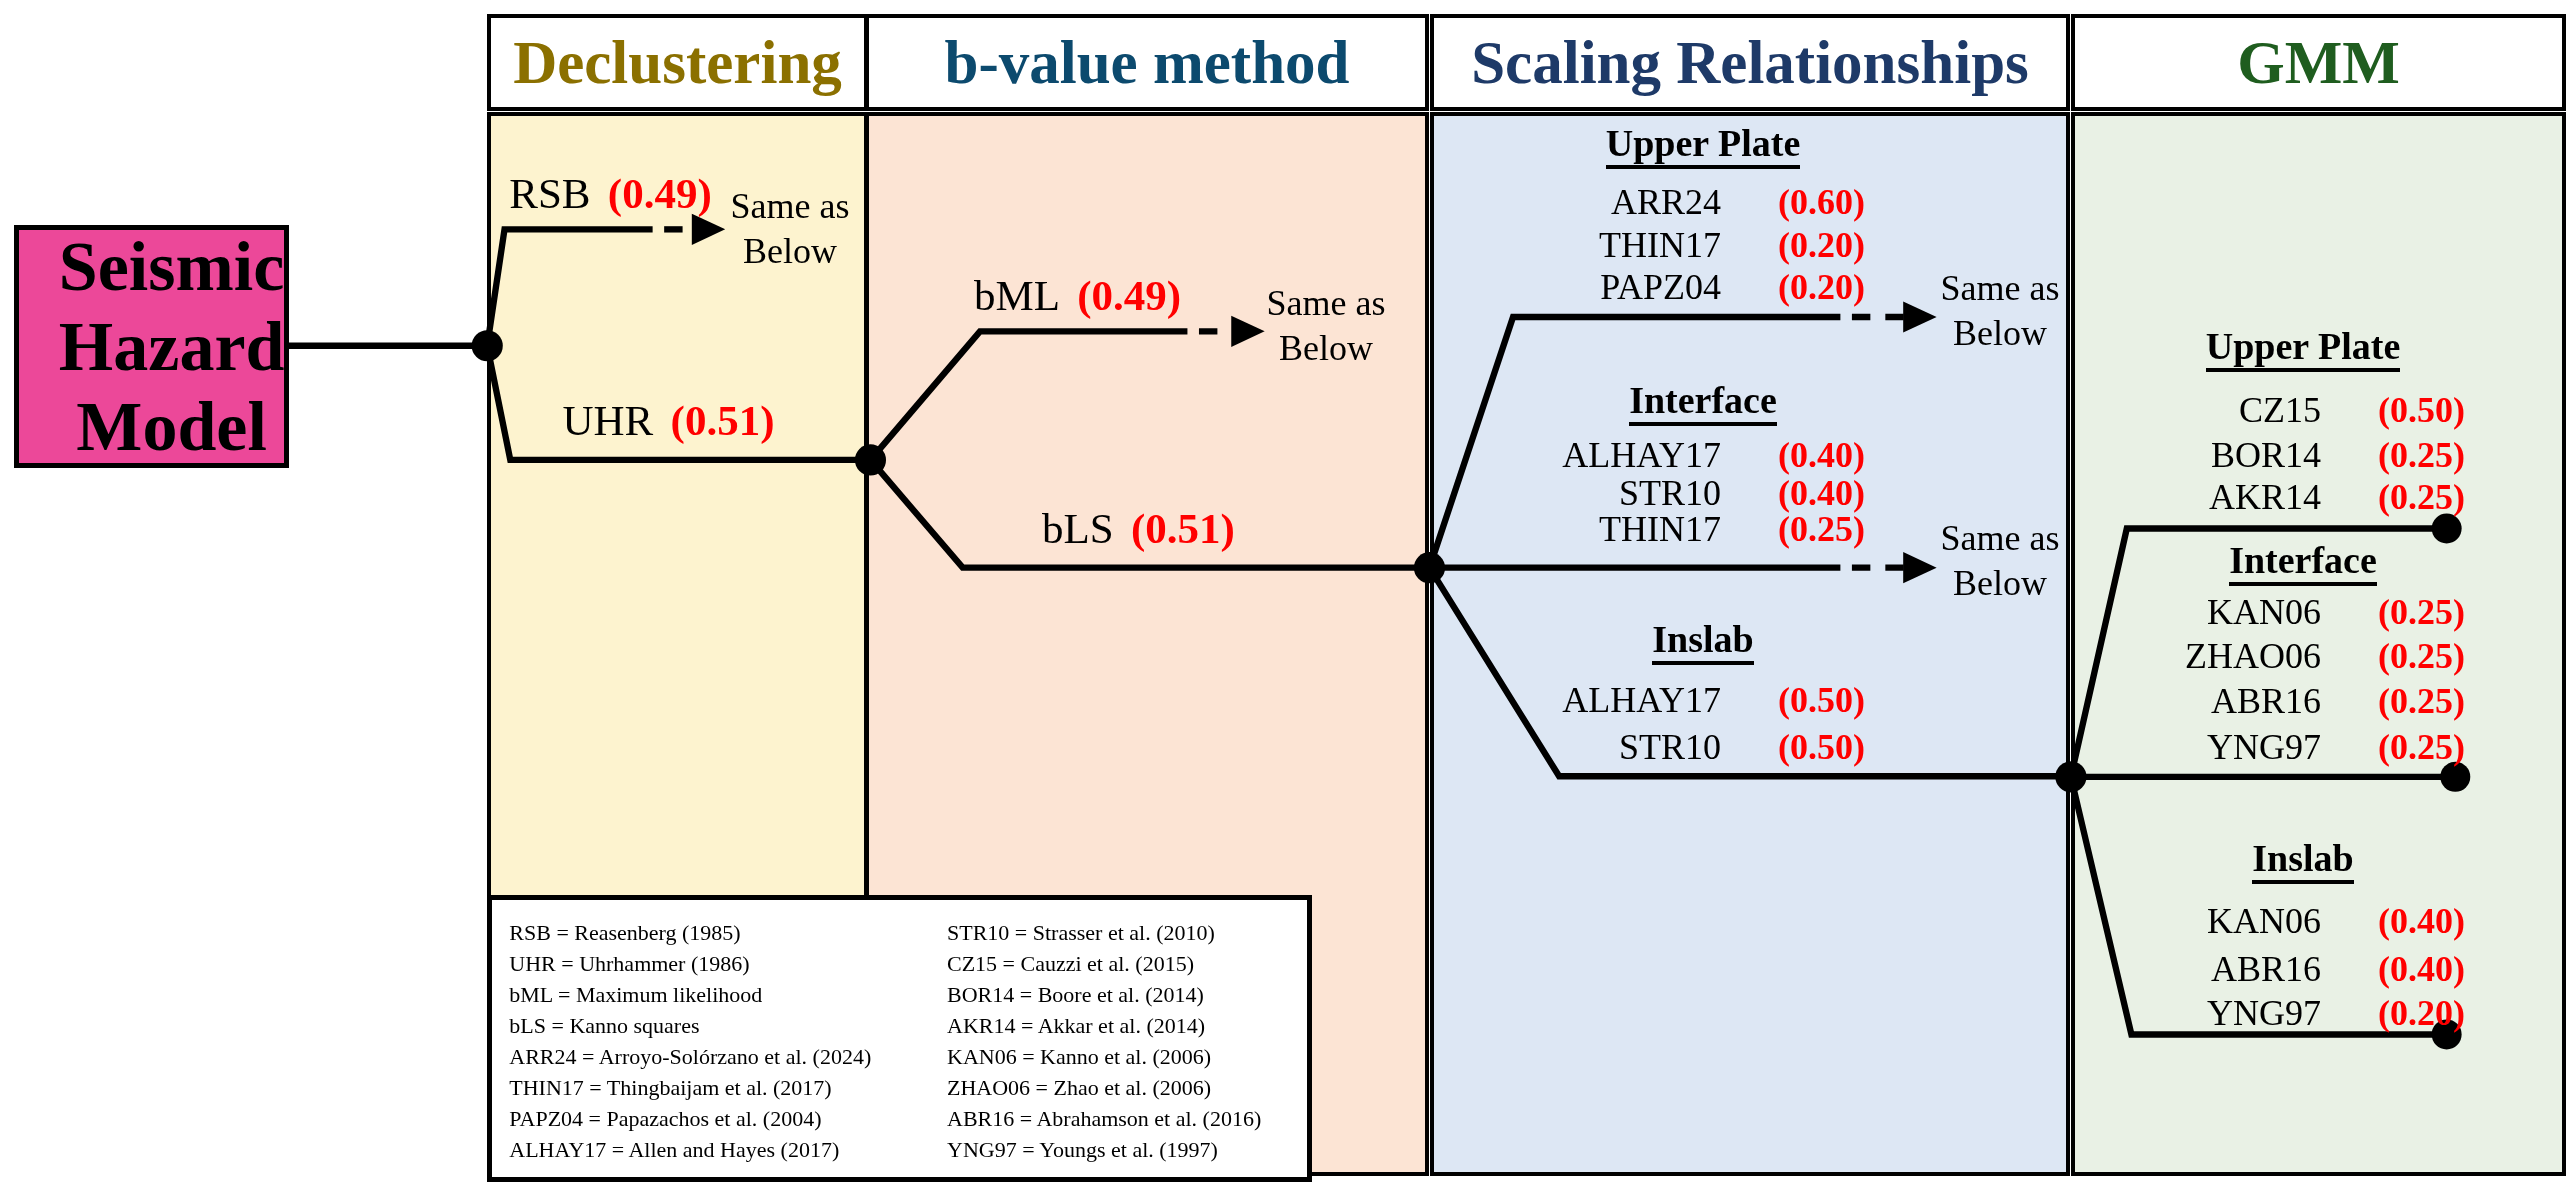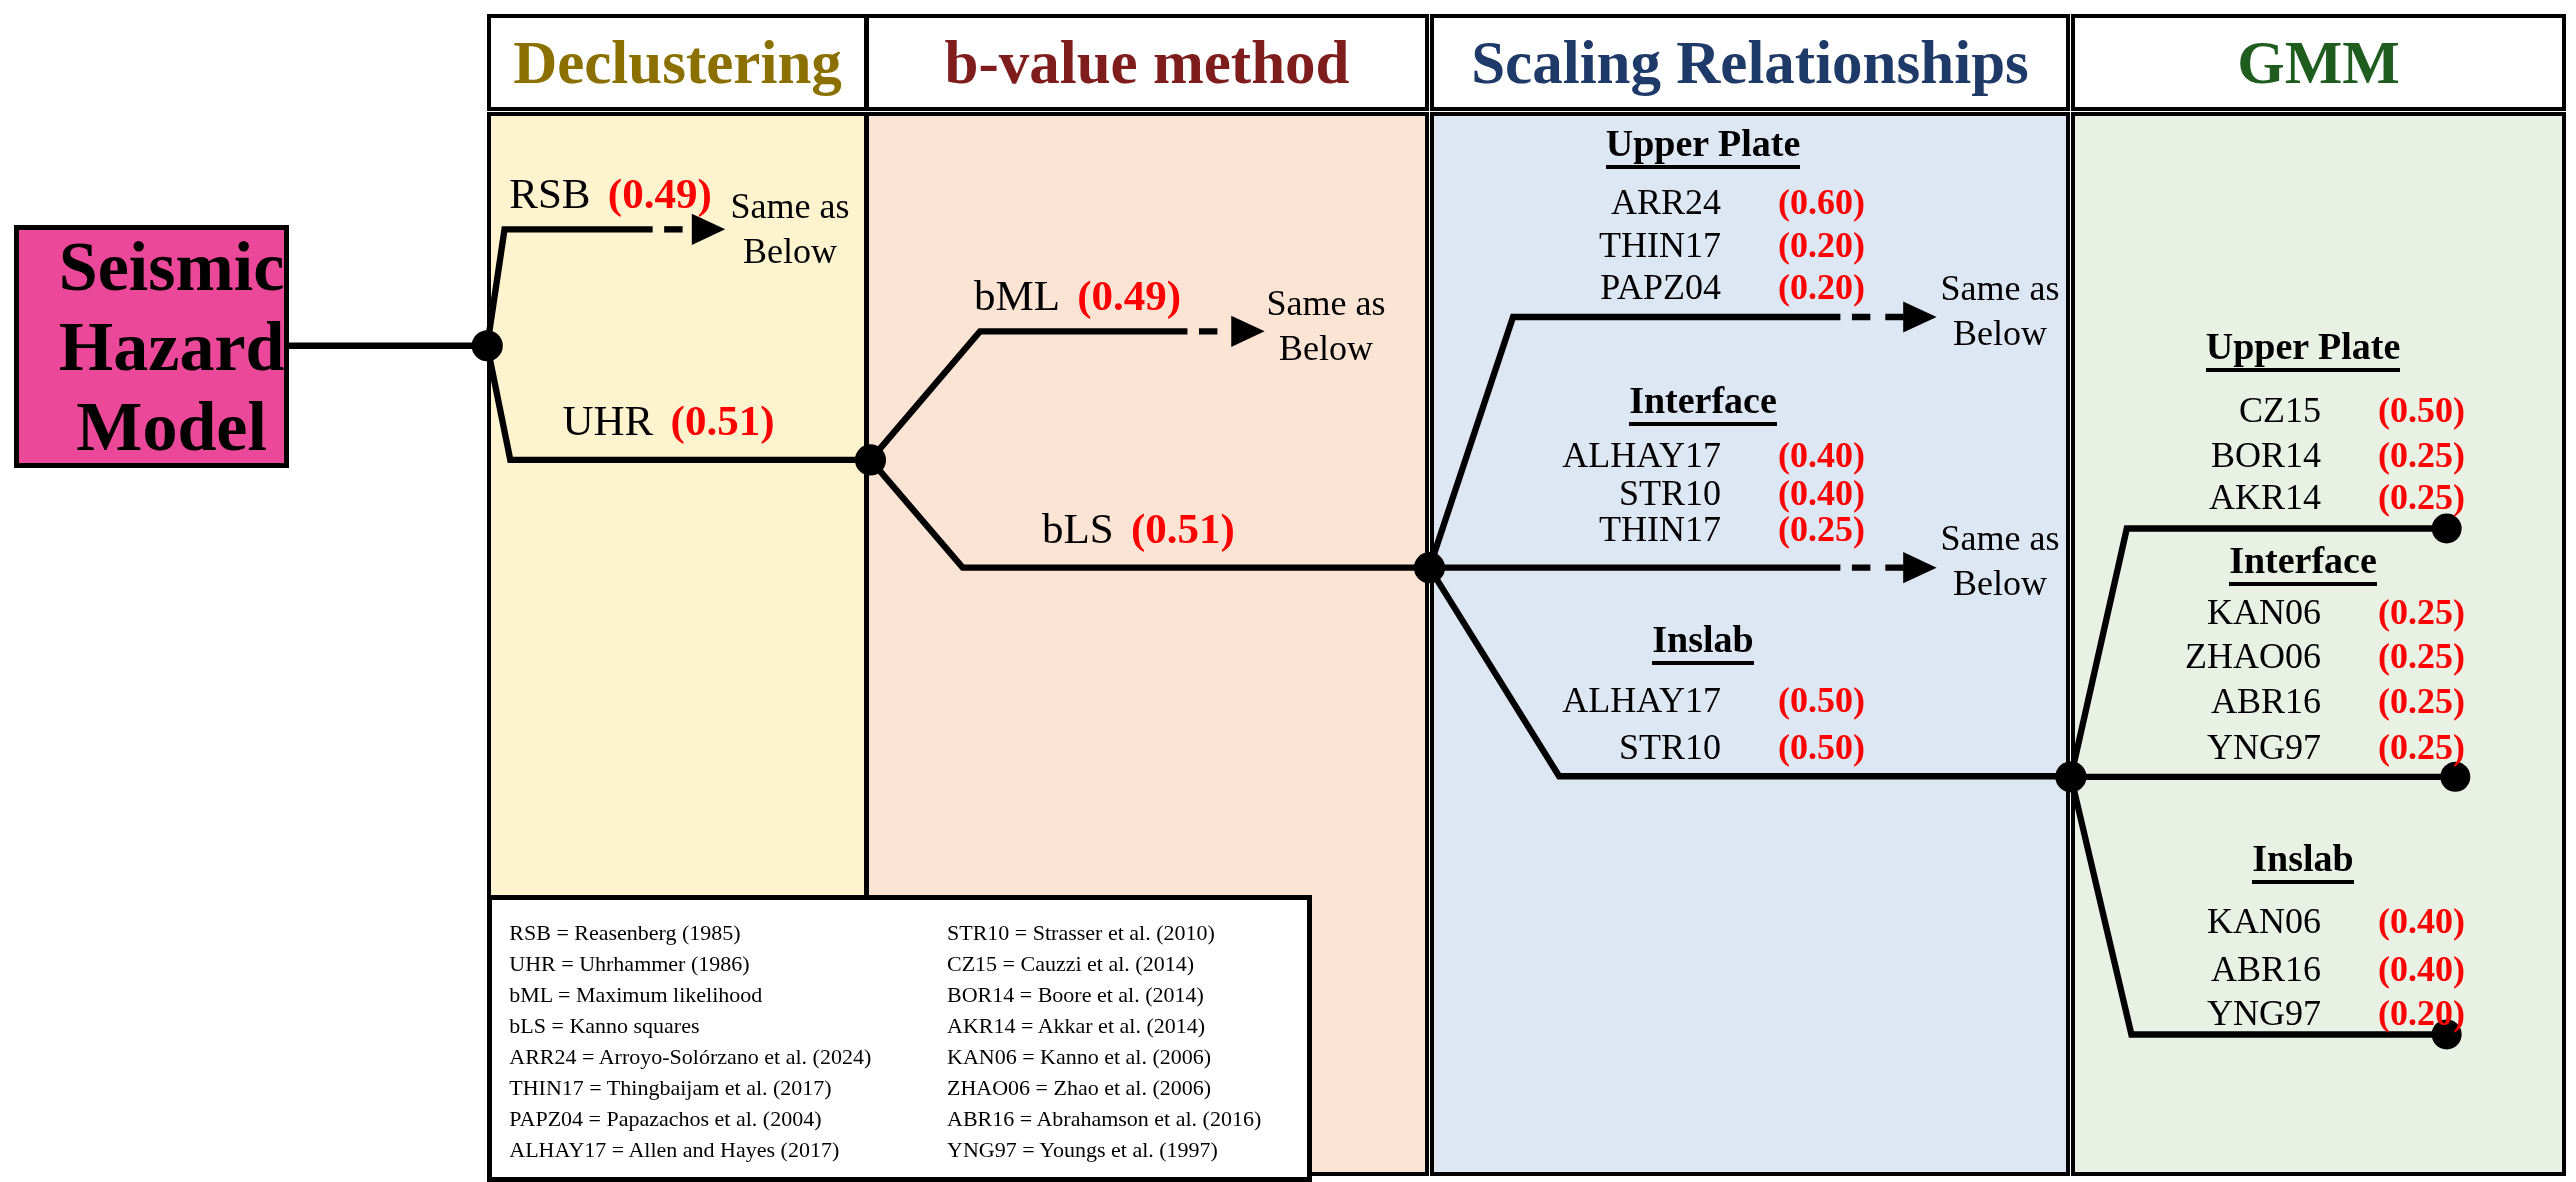--- a/index.html
+++ b/index.html
@@ -67,21 +67,21 @@
 
   <div class="band" style="left:487px;width:373px;background:#FDF3CF;"></div>
   <div class="band" style="left:865px;width:556px;background:#FCE4D4;"></div>
   <div class="band" style="left:1430px;width:632px;background:#DDE7F4;"></div>
   <div class="band" style="left:2071px;width:487px;background:#E9F1E5;"></div>
 
   <div class="col-header" style="left:487px;width:373px;">
     <span style="color: rgb(139, 112, 0);">Declustering</span>
   </div>
   <div class="col-header" style="left:865px;width:556px;">
-    <span style="color: #7f1d1d;">b-value method</span>
+    <span style="color: #0c4a6e;">b-value method</span>
   </div>
   <div class="col-header" style="left:2071px;width:487px;">
     <span style="color: rgb(31, 93, 31);">GMM</span>
   </div>
   <div class="col-header" style="left:1430px;width:632px;">
     <span style="color: rgb(30, 58, 104);">Scaling Relationships</span>
   </div>
 
   <div id="shm-box">
     <span>Seismic
@@ -261,21 +261,21 @@
       <div class="legend-row">UHR = Uhrhammer (1986)</div>
       <div class="legend-row">bML = Maximum likelihood</div>
       <div class="legend-row">bLS = Kanno squares</div>
       <div class="legend-row">ARR24 = Arroyo-Solórzano et al. (2024)</div>
       <div class="legend-row">THIN17 = Thingbaijam et al. (2017)</div>
       <div class="legend-row">PAPZ04 = Papazachos et al. (2004)</div>
       <div class="legend-row">ALHAY17 = Allen and Hayes (2017)</div>
     </div>
     <div class="legend-col" style="left:455px;">
       <div class="legend-row">STR10 = Strasser et al. (2010)</div>
-      <div class="legend-row">CZ15 = Cauzzi et al. (2014)</div>
+      <div class="legend-row">CZ15 = Cauzzi et al. (2015)</div>
       <div class="legend-row">BOR14 = Boore et al. (2014)</div>
       <div class="legend-row">AKR14 = Akkar et al. (2014)</div>
       <div class="legend-row">KAN06 = Kanno et al. (2006)</div>
       <div class="legend-row">ZHAO06 = Zhao et al. (2006)</div>
       <div class="legend-row">ABR16 = Abrahamson et al. (2016)</div>
       <div class="legend-row">YNG97 = Youngs et al. (1997)</div>
     </div>
   </div>
 
 </div>

